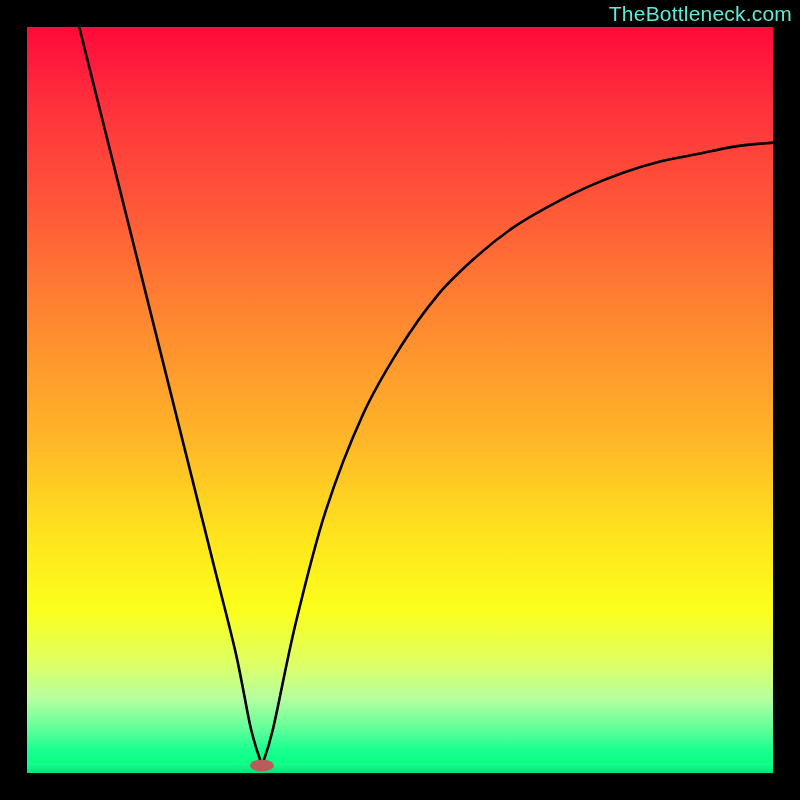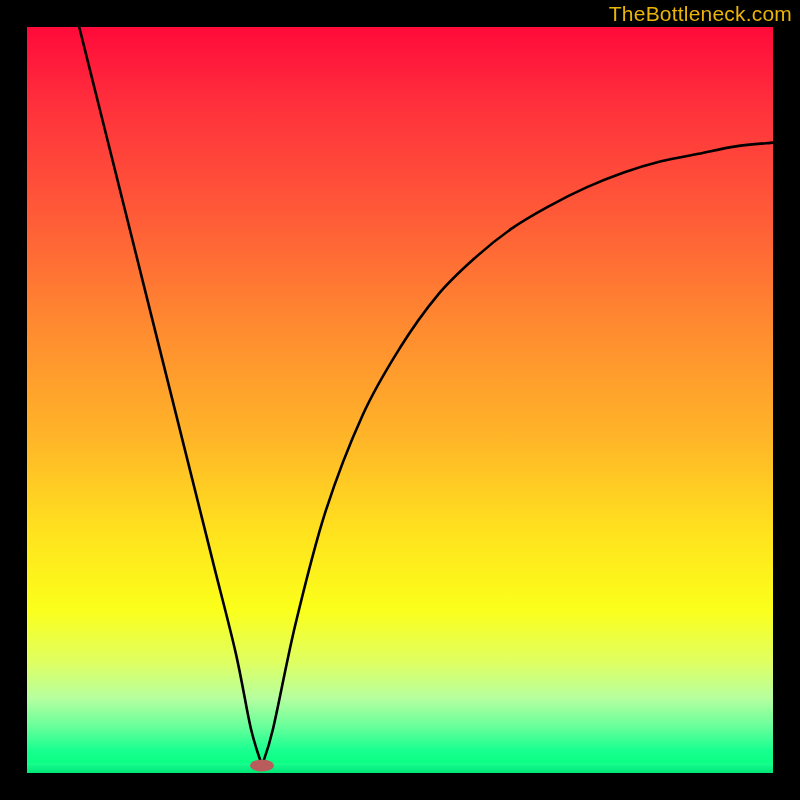--- a/index.html
+++ b/index.html
@@ -53,21 +53,21 @@
     left: 0;
     top: 0;
     width: 746px;
     height: 746px;
     overflow: visible;
   }
   .watermark {
     position: absolute;
     top: 2px;
     right: 8px;
-    color: #eab308;
+    color: #5eead4;
     font-size: 21px;
     font-weight: 500;
     letter-spacing: 0.2px;
     user-select: none;
   }
 </style>
 </head>
 <body>
 
 <div class="frame">

